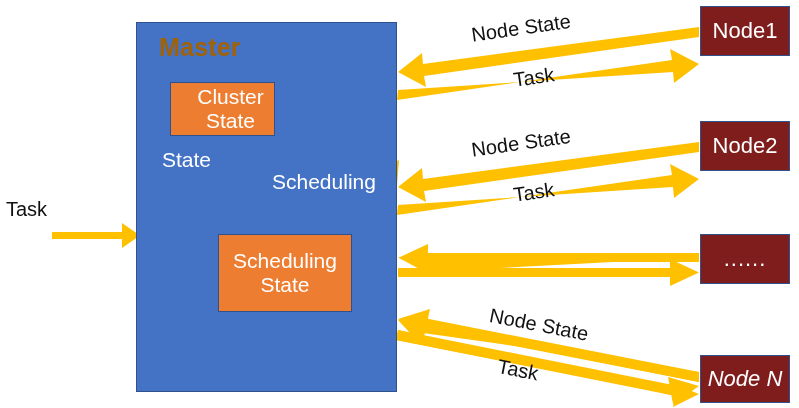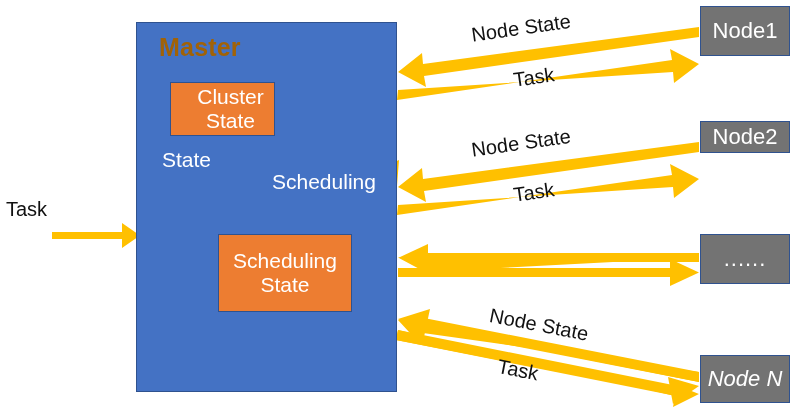--- a/index.html
+++ b/index.html
@@ -35,21 +35,21 @@
   }
   .box-master {
     background: #4472C4;
     border: 1px solid #2F528F;
   }
   .box-sub {
     background: #ED7D31;
     border: 1px solid #2F528F;
   }
   .box-node {
-    background: #737373;
+    background: #7f1d1d;
     border: 1px solid #2F528F;
   }
   .master-title {
     position: absolute;
     color: #a16207;
     font-weight: bold;
     font-size: 25px;
     letter-spacing: 0.2px;
   }
   .inner-label {
@@ -162,21 +162,21 @@
     <span class="sub-text">Scheduling</span>
     <span class="sub-text">State</span>
   </div>
 
   <div class="plain-label" style="left:6px; top:198px;">Task</div>
 
   <div class="box box-node" style="left:700px; top:6px; width:90px; height:50px;">
     <span class="node-text">Node1</span>
   </div>
 
-  <div class="box box-node" style="left:700px; top:121px; width:90px; height:32px;">
+  <div class="box box-node" style="left:700px; top:121px; width:90px; height:50px;">
     <span class="node-text">Node2</span>
   </div>
 
   <div class="box box-node" style="left:700px; top:234px; width:90px; height:50px;">
     <span class="dots-text">......</span>
   </div>
 
   <div class="box box-node" style="left:700px; top:355px; width:90px; height:48px;font-style:italic;">
     <span class="node-text">Node N</span>
   </div>

